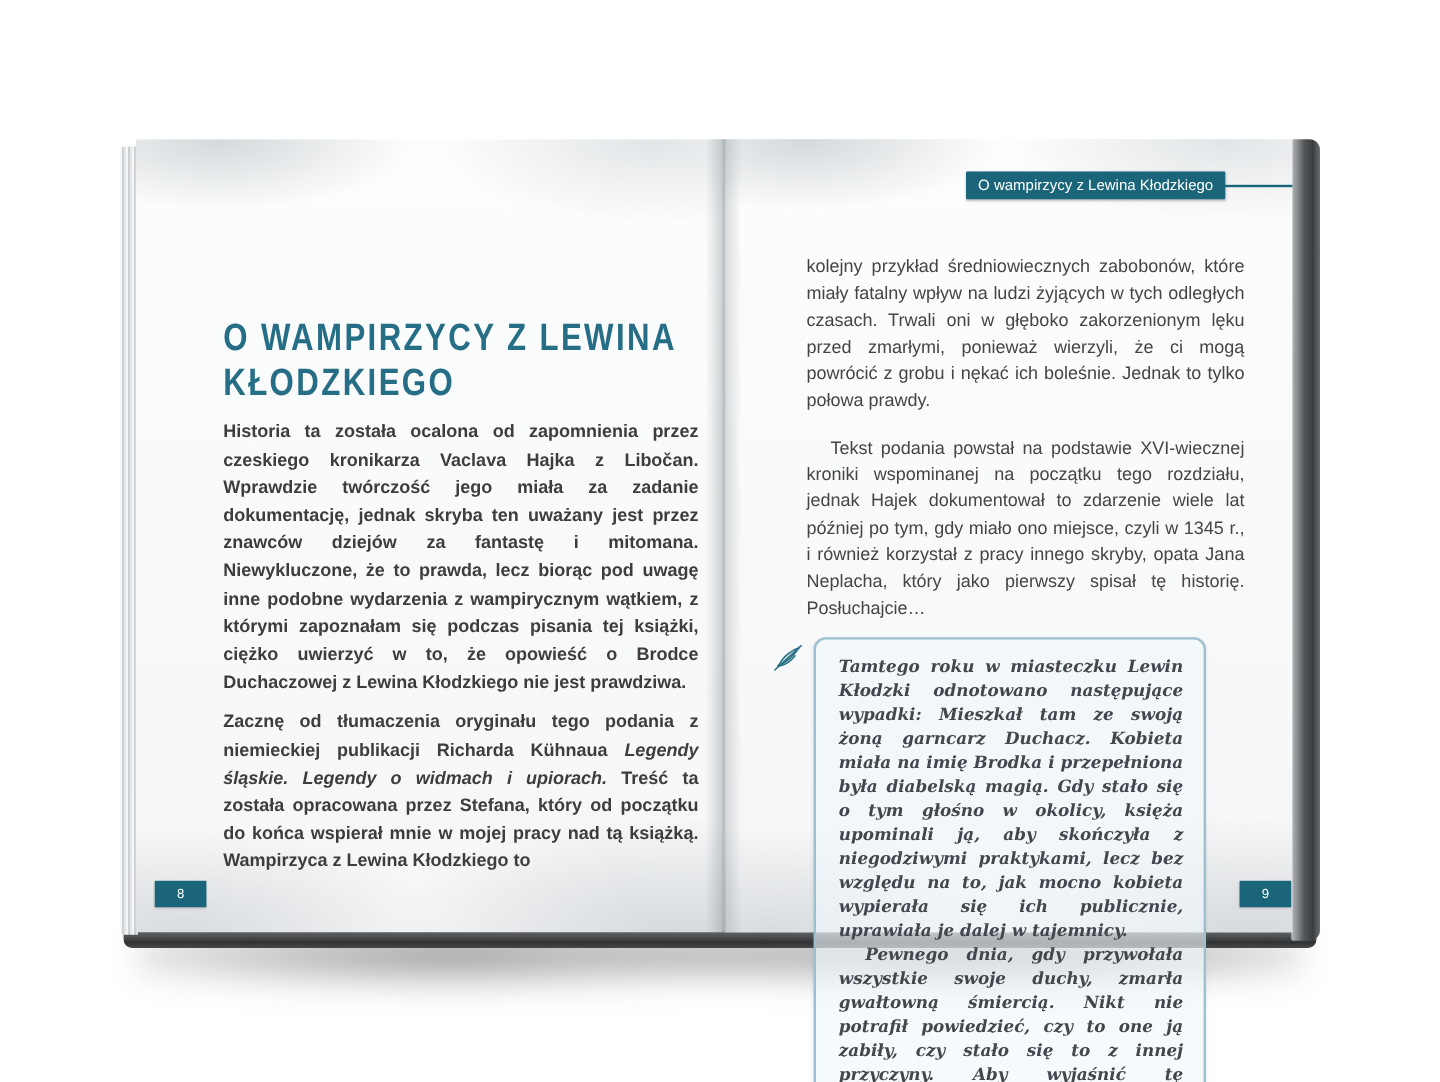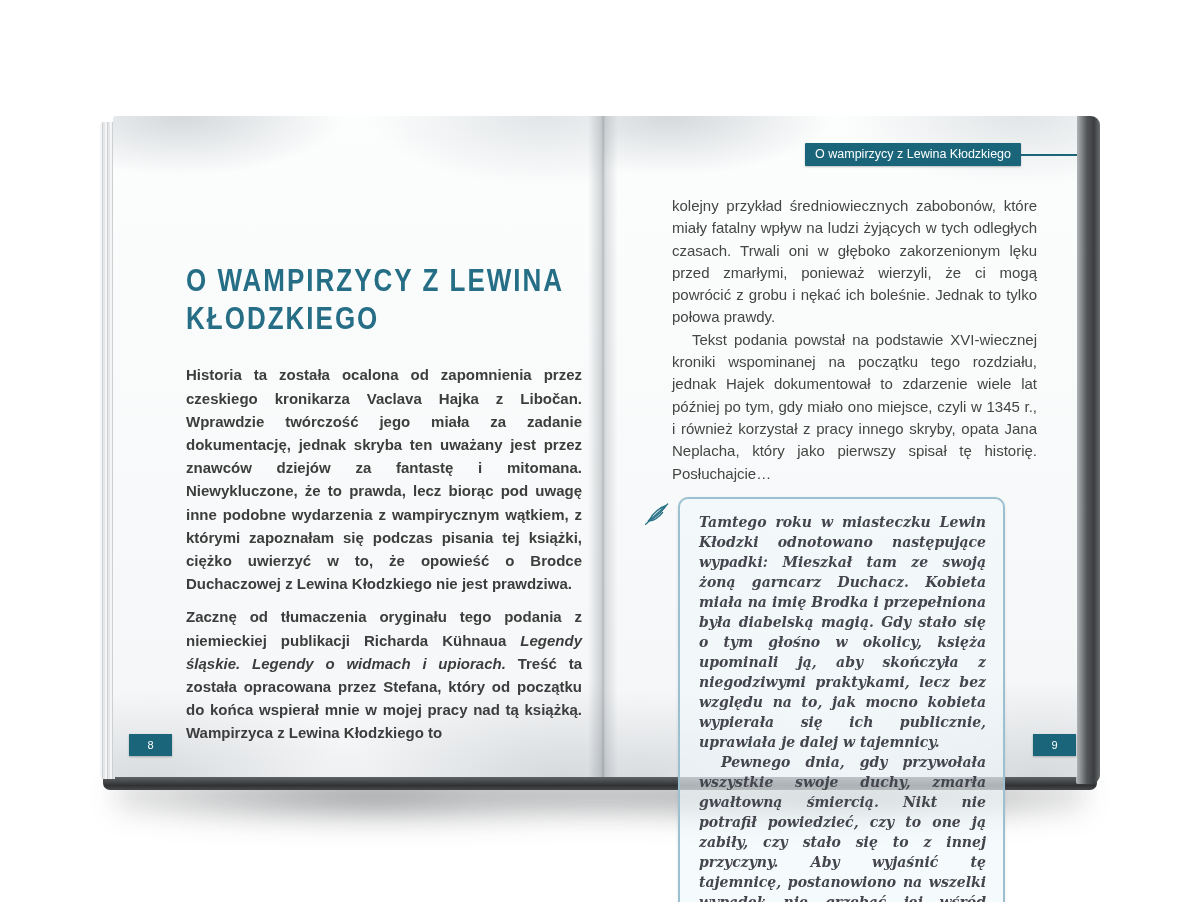--- a/index.html
+++ b/index.html
@@ -42,32 +42,32 @@
                rgba(55,65,72,.34) 50%, rgba(90,100,108,.20) 58%, rgba(70,80,88,0) 100%); }
 
   
   .left-content { padding:146px 21px 0 73px; }
   .chapter-title { font-weight:700; font-size:26px; line-height:1.18; letter-spacing:2px;
     color:#256e86; transform:scaleY(1.22); transform-origin:0 0;
     font-family:"Liberation Sans", sans-serif; text-transform:uppercase; }
   .signature { margin-top:46px; padding-right:42px; text-align:right;
     font-family:"DejaVu Serif", serif; font-style:italic; font-size:25px;
     letter-spacing:1px; color:#4a7ba0; }
-  .body-l { margin-top:40px; font-size:15px; line-height:23.2px; font-weight:600;
+  .body-l { margin-top:25px; font-size:15px; line-height:23.2px; font-weight:600;
     color:#3d3d3d; text-align:justify; }
   .body-l + .body-l { margin-top:10px; }
 
   
   .rh-box { position:absolute; top:27px; right:56px; height:23px; line-height:23px;
     background:#1a6579; color:#ffffff; font-size:12.5px; padding:0 10px;
     border-radius:1px; white-space:nowrap; box-shadow:0 1px 2px rgba(0,0,0,.25); }
   .rh-line { position:absolute; top:38px; right:0; width:58px; border-top:2px solid #1a6579; }
 
   .right-content { padding:79px 40px 0 69px; }
-  .body-r { font-size:15px; line-height:22.3px; font-weight:400; color:#454545; text-align:justify; }
+  .body-r { font-size:15px; line-height:22.3px; font-weight:400; color:#454545; text-align:justify;margin-top:17px; }
   .indent { text-indent:20px; }
 
   .quote-row { position:relative; margin:12px 32px 0 6px; }
   .quill { position:absolute; left:-34px; top:2px; width:27px; height:27px; }
   .quote-box { border:2px solid #9cc0d0; border-radius:10px;
     background:rgba(240,247,250,.65); padding:13px 17px 13px 19px;
     font-family:"DejaVu Serif", serif; font-style:italic; font-size:14px;
     line-height:20px; color:#45454e; box-shadow:0 1px 3px rgba(100,130,145,.18); }
   .quote-box p { text-align:justify;font-weight:bold; }
   .qindent { text-indent:22px; }

